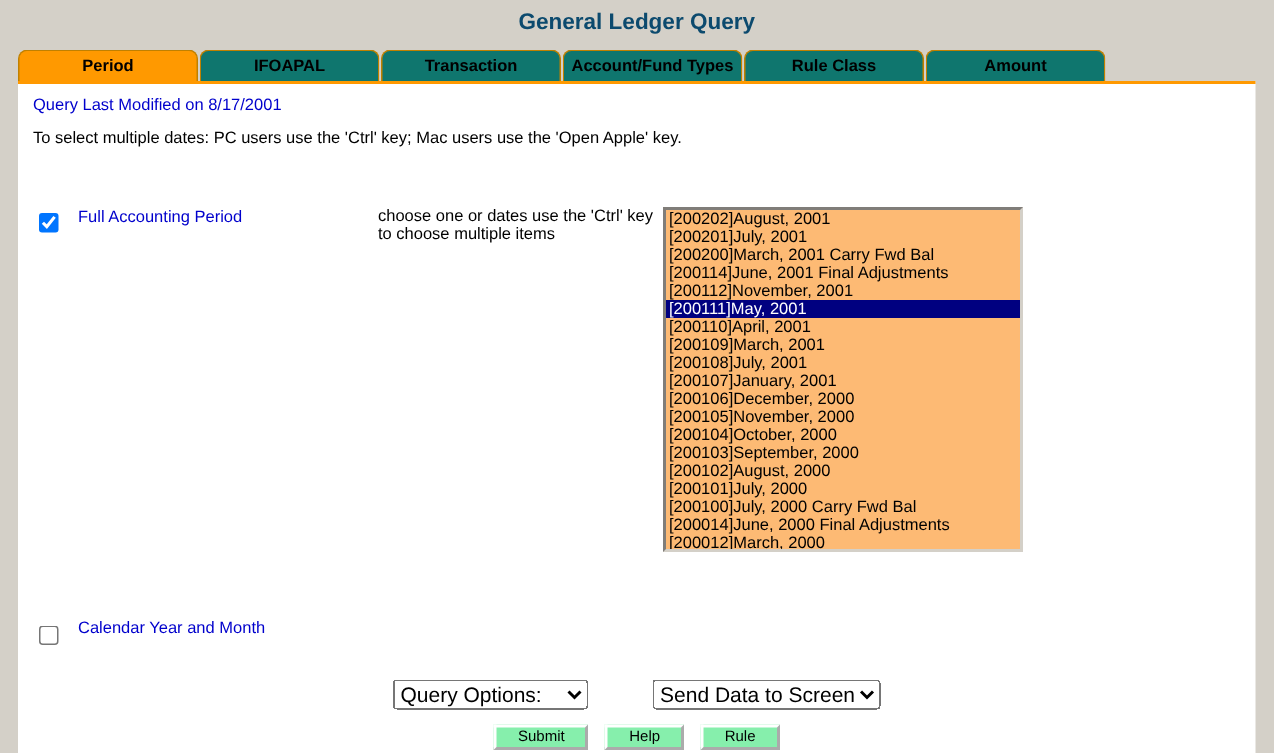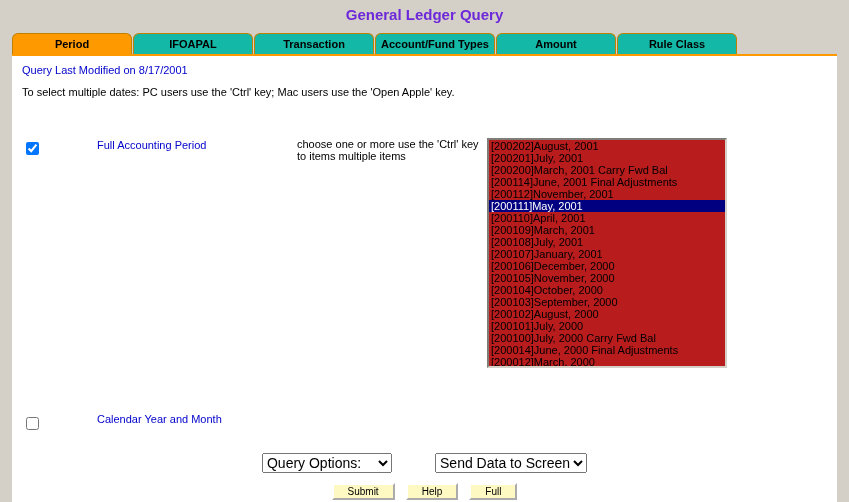--- a/index.html
+++ b/index.html
@@ -5,31 +5,31 @@
     * { box-sizing: border-box; }
     body {
       margin: 0;
       font-family: Verdana, Arial, sans-serif;
       font-size: 11px;
       background: #d4d0c8;
       width: 849px;
     }
     .title {
       text-align: center;
-      color: #6d28d9;
+      color: #0c4a6e;
       font-weight: bold;
       font-size: 15px;
       padding: 6px 0 10px 0;
     }
     .tabbar {
       display: flex;
       margin-left: 12px;
     }
     .tab {
-      background: #14b8a6;
+      background: #0f766e;
       border: 1px solid #c08000;
       border-bottom: none;
       border-radius: 6px 6px 0 0;
       padding: 4px 0;
       text-align: center;
       font-size: 11px;
       font-weight: bold;
       min-width: 120px;
       margin-right: 1px;
       cursor: pointer;
@@ -42,29 +42,29 @@
       background: #fff;
       margin: 0 12px 12px 12px;
       border-top: 2px solid #ff9900;
       padding: 8px 10px 14px 10px;
       min-height: 430px;
     }
     .link { color: #0000cc; cursor: pointer; }
     .static { color: #000; }
     .row { display: flex; align-items: flex-start; }
     .checkbox-col { width: 30px; padding-top: 1px;}
-    .label-col { width: 200px; color: #0000cc; margin-left: 45px; }
+    .label-col { width: 200px; color: #0000cc; }
     .hint-col { width: 190px; color: #000; font-size: 11px; }
     .list-col { flex: 1; }
     .date-list {
       width: 240px;
       height: 230px;
       border: 2px inset #d4d0c8;
       overflow-y: scroll;
-      background: #b91c1c;
+      background: #fdba74;
       font-size: 11px;
     }
     .date-list div {
       padding: 0 2px;
       white-space: nowrap;
       cursor: default;
     }
     .date-list div.selected {
       background: #000080;
       color: #fff;
@@ -75,54 +75,54 @@
       font-family: Verdana, Arial, sans-serif;
       margin: 0 20px;
       min-width: 130px;
     }
     .buttons { margin-top: 10px; text-align: center; }
     .btn {
       font-size: 10px;
       font-family: Verdana, Arial, sans-serif;
       padding: 1px 14px;
       margin: 0 4px;
-      background: #fef9c3;
+      background: #86efac;
       border: 2px outset #fff;
       cursor: pointer;
     }
   </style>
 </head>
 <body>
 
 <div class="title">General Ledger Query</div>
 
 <div class="tabbar">
   <div class="tab active">Period</div>
   <div class="tab">IFOAPAL</div>
   <div class="tab">Transaction</div>
   <div class="tab">Account/Fund Types</div>
+  <div class="tab">Rule Class</div>
   <div class="tab">Amount</div>
-  <div class="tab">Rule Class</div>
 </div>
 
 <div class="content">
   <a class="link">Query Last Modified on 8/17/2001</a>
   <div style="height:10px"></div>
   <div class="static">To select multiple dates: PC users use the 'Ctrl' key; Mac users use the 'Open Apple' key.</div>
 
   <div style="height:40px"></div>
 
   <div class="row">
     <div class="checkbox-col">
       <input type="checkbox" checked="" style="">
     </div>
     <div class="label-col" style="padding-top:1px;">
       <span>Full Accounting Period</span>
     </div>
-    <div class="hint-col">choose one or more use the 'Ctrl' key to items multiple items</div>
+    <div class="hint-col">choose one or dates use the 'Ctrl' key to choose multiple items</div>
     <div class="list-col">
       <div class="date-list" id="date-list">
           <div>[200202]August, 2001</div>
           <div>[200201]July, 2001</div>
           <div>[200200]March, 2001 Carry Fwd Bal</div>
           <div>[200114]June, 2001 Final Adjustments</div>
           <div>[200112]November, 2001</div>
           <div class="selected">[200111]May, 2001</div>
           <div>[200110]April, 2001</div>
           <div>[200109]March, 2001</div>
@@ -157,17 +157,17 @@
       <option>Query Options:</option>
     </select>
     <select class="select">
       <option>Send Data to Screen</option>
     </select>
   </div>
 
   <div class="buttons">
     <button class="btn">Submit</button>
     <button class="btn">Help</button>
-    <button class="btn">Full</button>
+    <button class="btn">Rule</button>
   </div>
 
   
 </div>
 
 </body></html>

